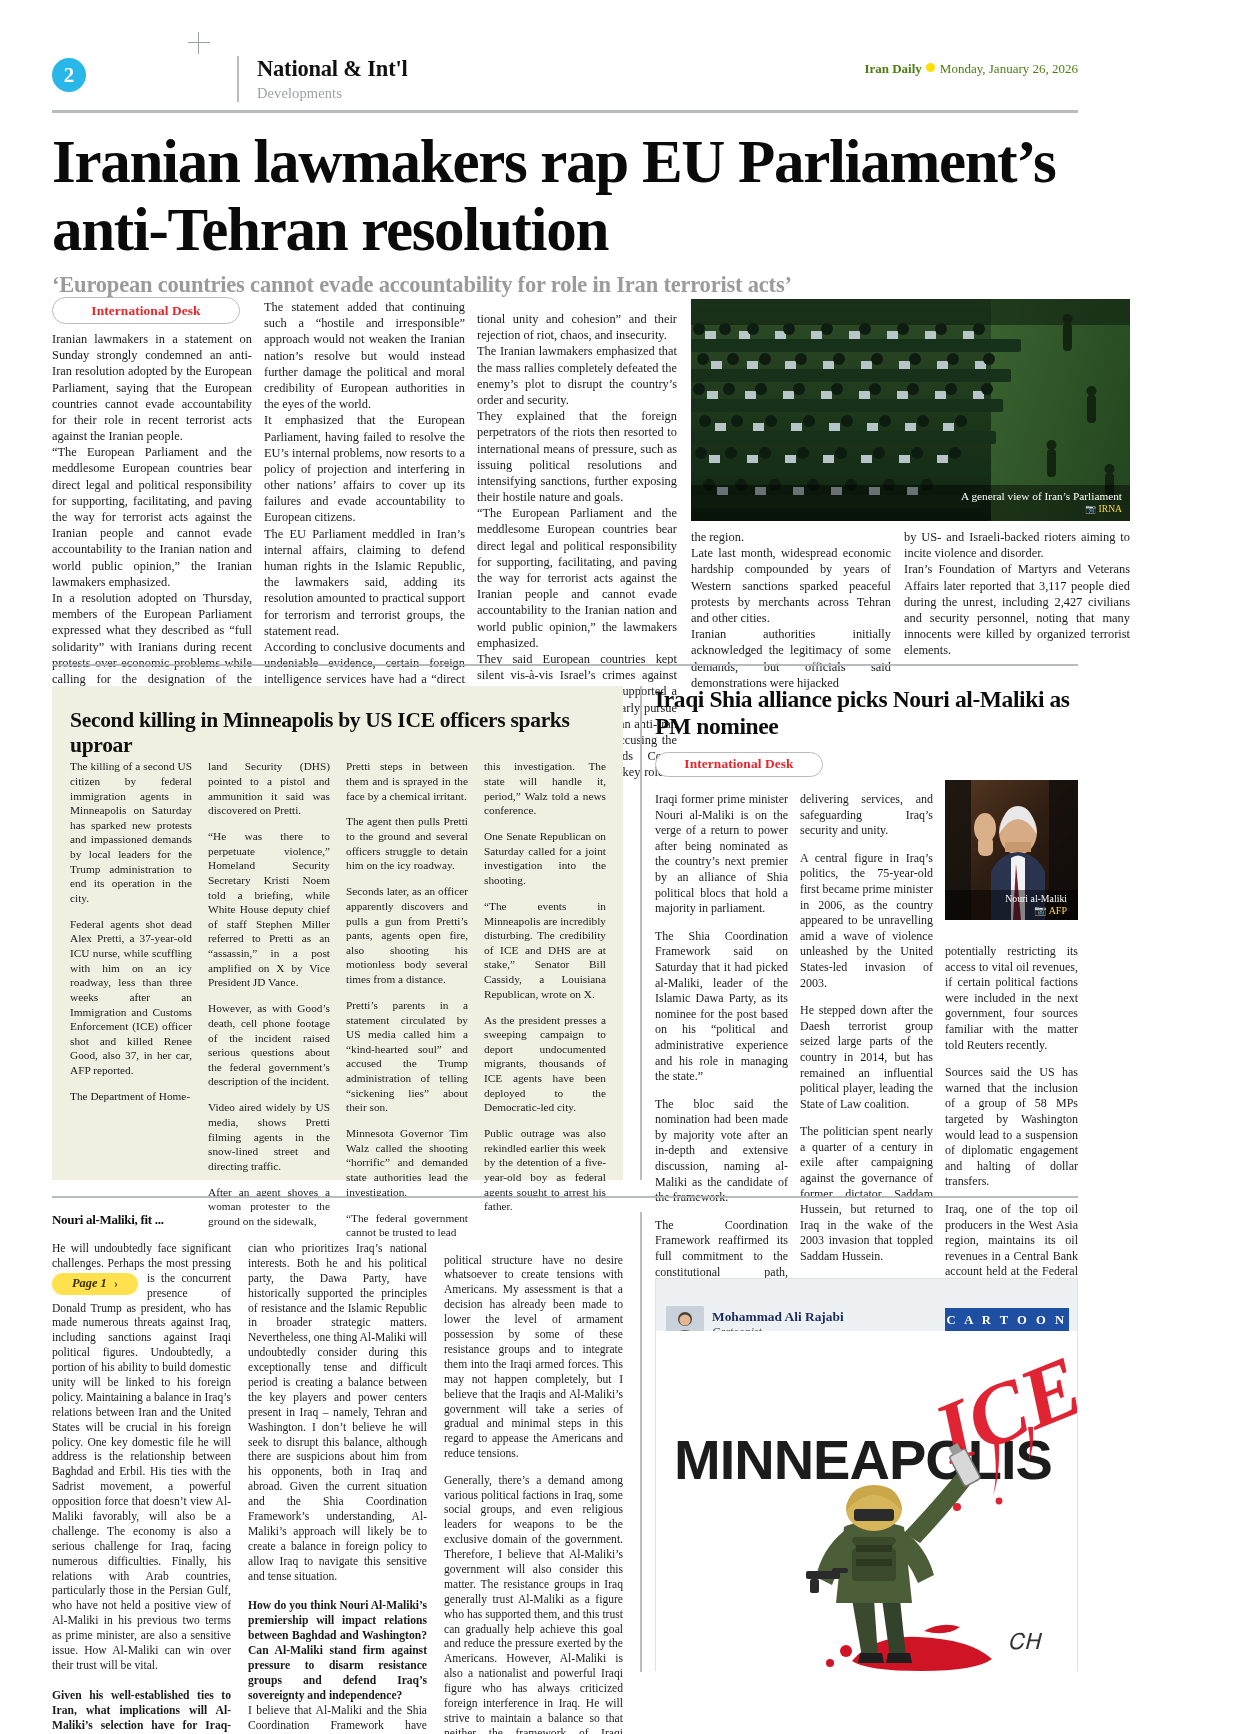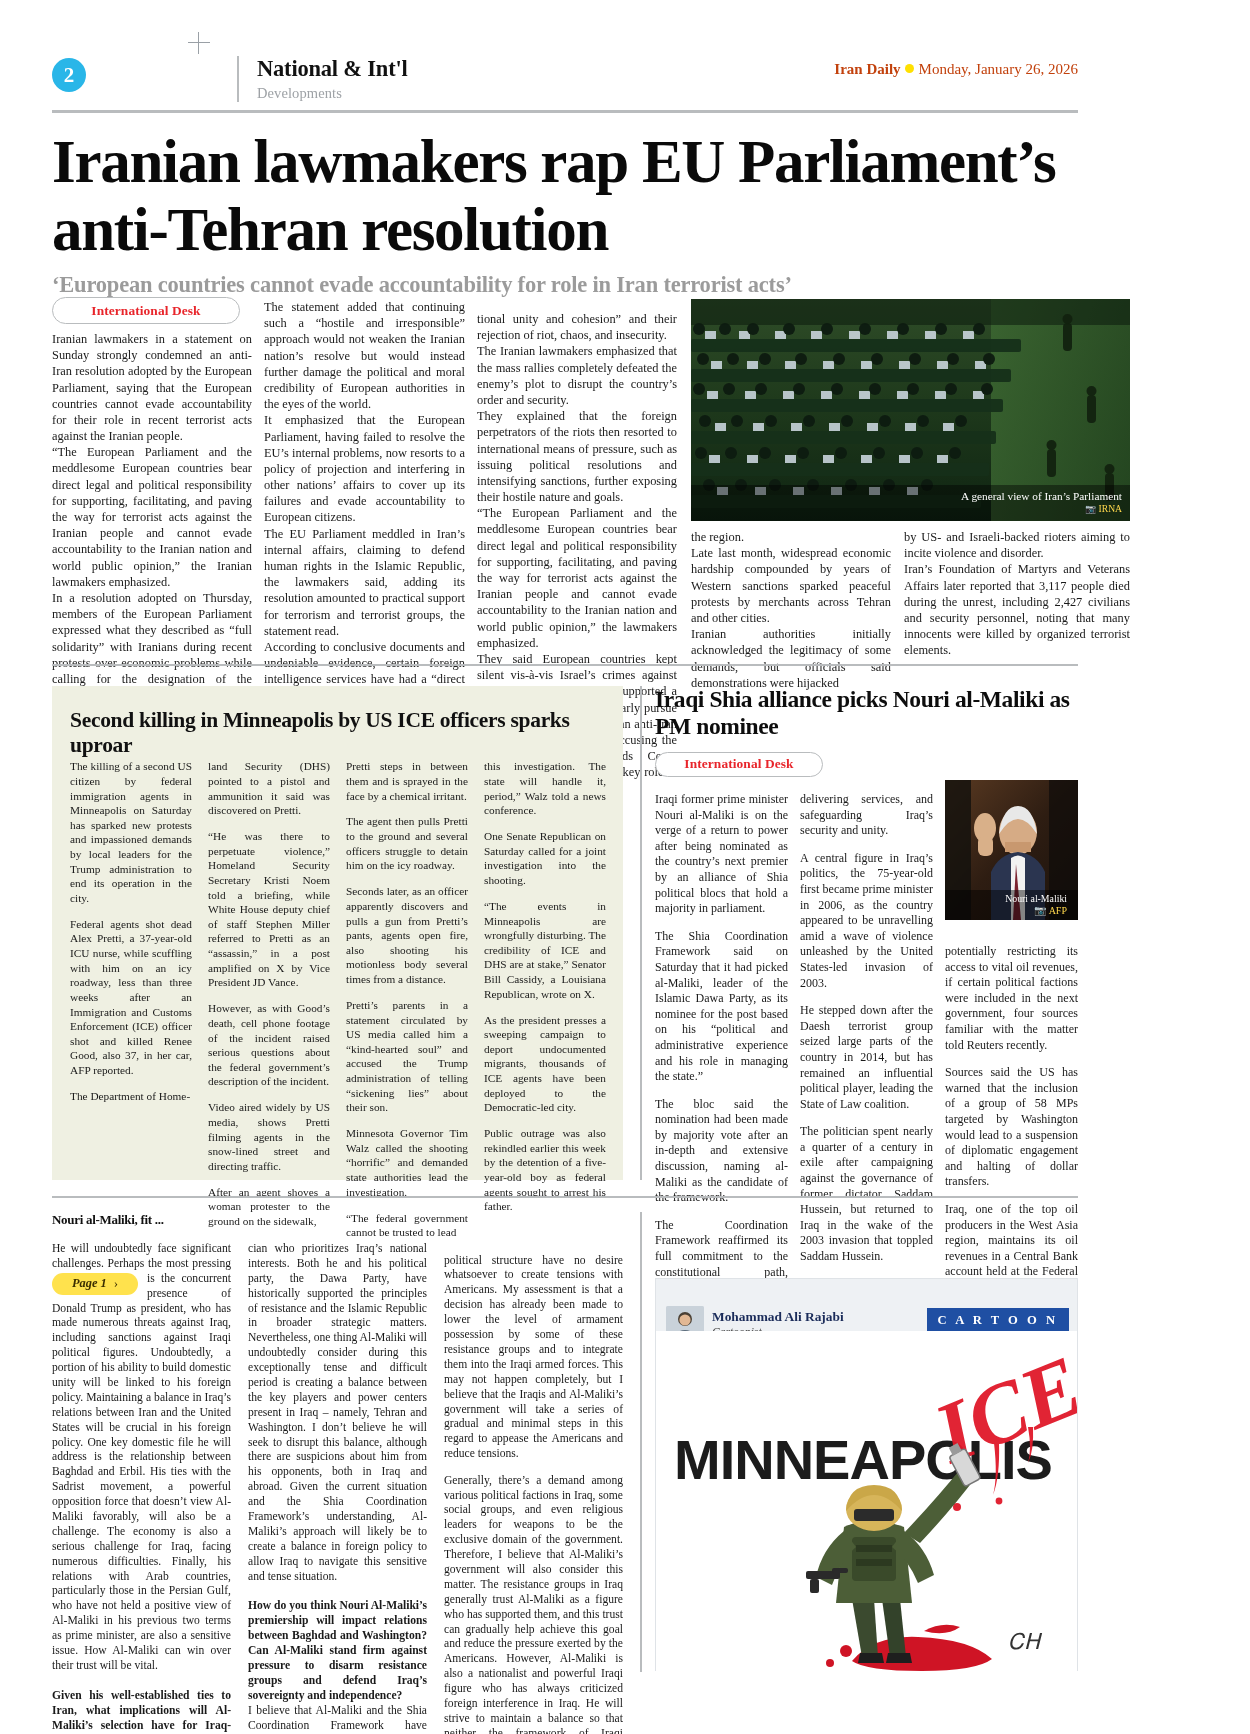--- a/index.html
+++ b/index.html
@@ -18,21 +18,21 @@
   
   .header{position:absolute;left:52px;top:56px;width:1026px;height:50px;}
   .pagenum{
     position:absolute;left:0;top:2px;width:34px;height:34px;border-radius:50%;
     background:#29b6e8;color:#fff;font-family:"Liberation Serif",serif;font-weight:bold;
     font-size:21px;display:flex;align-items:center;justify-content:center;
   }
   .hdr-div{position:absolute;left:185px;top:0px;width:1.6px;height:46px;background:#b9bcbe;}
   .hdr-title{position:absolute;left:205px;top:0px;font-weight:bold;font-size:22.5px;letter-spacing:-0.2px;color:#111;}
   .hdr-sub{position:absolute;left:205px;top:29px;font-size:14.5px;color:#9ea2a6;letter-spacing:0.1px;}
-  .hdr-right{position:absolute;right:0;top:5px;font-size:15px;color:#c2410c;white-space:nowrap;}
+  .hdr-right{position:absolute;right:0;top:5px;font-size:13px;color:#4d7c0f;white-space:nowrap;}
   .hdr-right b{font-weight:bold;}
   .dot{display:inline-block;width:9px;height:9px;border-radius:50%;background:#ffe000;margin:0 5px 0 4px;vertical-align:1px;}
   .rule-top{position:absolute;left:52px;top:110px;width:1026px;height:2.6px;background:#b9bcbe;}
 
   
   .mast{position:absolute;left:52px;top:128px;width:1040px;}
   .mast h1{
     margin:0;font-weight:bold;font-size:61px;line-height:1.11;letter-spacing:-1.3px;
     color:#0a0a0a;font-family:"Liberation Serif",serif;
   }
@@ -115,21 +115,21 @@
 
   .bot-div{position:absolute;left:640px;top:1212px;width:1.8px;height:460px;background:#b9bcbe;}
 
   .cartoon-wrap{position:absolute;left:655px;top:1278px;width:423px;height:393px;background:#eef1f4;border:1px solid #dfe3e7;box-sizing:border-box;}
   .cart-head{position:absolute;left:0;top:0;width:100%;height:52px;margin-top:20px;}
   .cart-avatar{position:absolute;left:10px;top:7px;width:38px;height:38px;background:#cfd6dd;overflow:hidden;border-radius:2px;}
   .cart-name{position:absolute;left:56px;top:10px;font-weight:bold;font-size:13.4px;color:#1b2c5a;}
   .cart-role{position:absolute;left:56px;top:27px;font-style:italic;font-size:11.6px;color:#4a4a4a;}
   .cart-tag{
     position:absolute;right:8px;top:9px;background:#1f4fa3;color:#fff;
-    font-weight:bold;font-size:12.6px;letter-spacing:3px;padding:5px 11px;
+    font-weight:bold;font-size:12.6px;letter-spacing:3px;padding:5px 2px;
   }
   .cart-canvas{position:absolute;left:0;top:52px;width:100%;height:340px;background:#fff;overflow:hidden;}
 </style>
 </head>
 <body>
 
 <div class="page">
 
   <div class="cropmark"></div>
 
@@ -361,21 +361,21 @@
           <p>Pretti steps in between them and is sprayed in the face by a chemical irritant.</p>
           <p>The agent then pulls Pretti to the ground and several officers struggle to detain him on the icy roadway.</p>
           <p>Seconds later, as an officer apparently discovers and pulls a gun from Pretti’s pants, agents open fire, also shooting his motionless body several times from a distance.</p>
           <p>Pretti’s parents in a statement circulated by US media called him a “kind-hearted soul” and accused the Trump administration of telling “sickening lies” about their son.</p>
           <p>Minnesota Governor Tim Walz called the shooting “horrific” and demanded state authorities lead the investigation.</p>
           <p>“The federal government cannot be trusted to lead</p>
         </div>
       <div class="ml-col ml-c4">
           <p>this investigation. The state will handle it, period,” Walz told a news conference.</p>
           <p>One Senate Republican on Saturday called for a joint investigation into the shooting.</p>
-          <p>“The events in Minneapolis are wrongfully disturbing. The credibility of ICE and DHS are at stake,” Senator Bill Cassidy, a Louisiana Republican, wrote on X.</p>
+          <p>“The events in Minneapolis are incredibly disturbing. The credibility of ICE and DHS are at stake,” Senator Bill Cassidy, a Louisiana Republican, wrote on X.</p>
           <p>As the president presses a sweeping campaign to deport undocumented migrants, thousands of ICE agents have been deployed to the Democratic-led city.</p>
           <p>Public outrage was also rekindled earlier this week by the detention of a five-year-old boy as federal agents sought to arrest his father.</p>
         </div>
     </div>
   </div>
 
   <div class="mid-div"></div>
 
   <div class="mid-right">
     <h2>Iraqi Shia alliance picks Nouri al-Maliki as PM nominee</h2>

